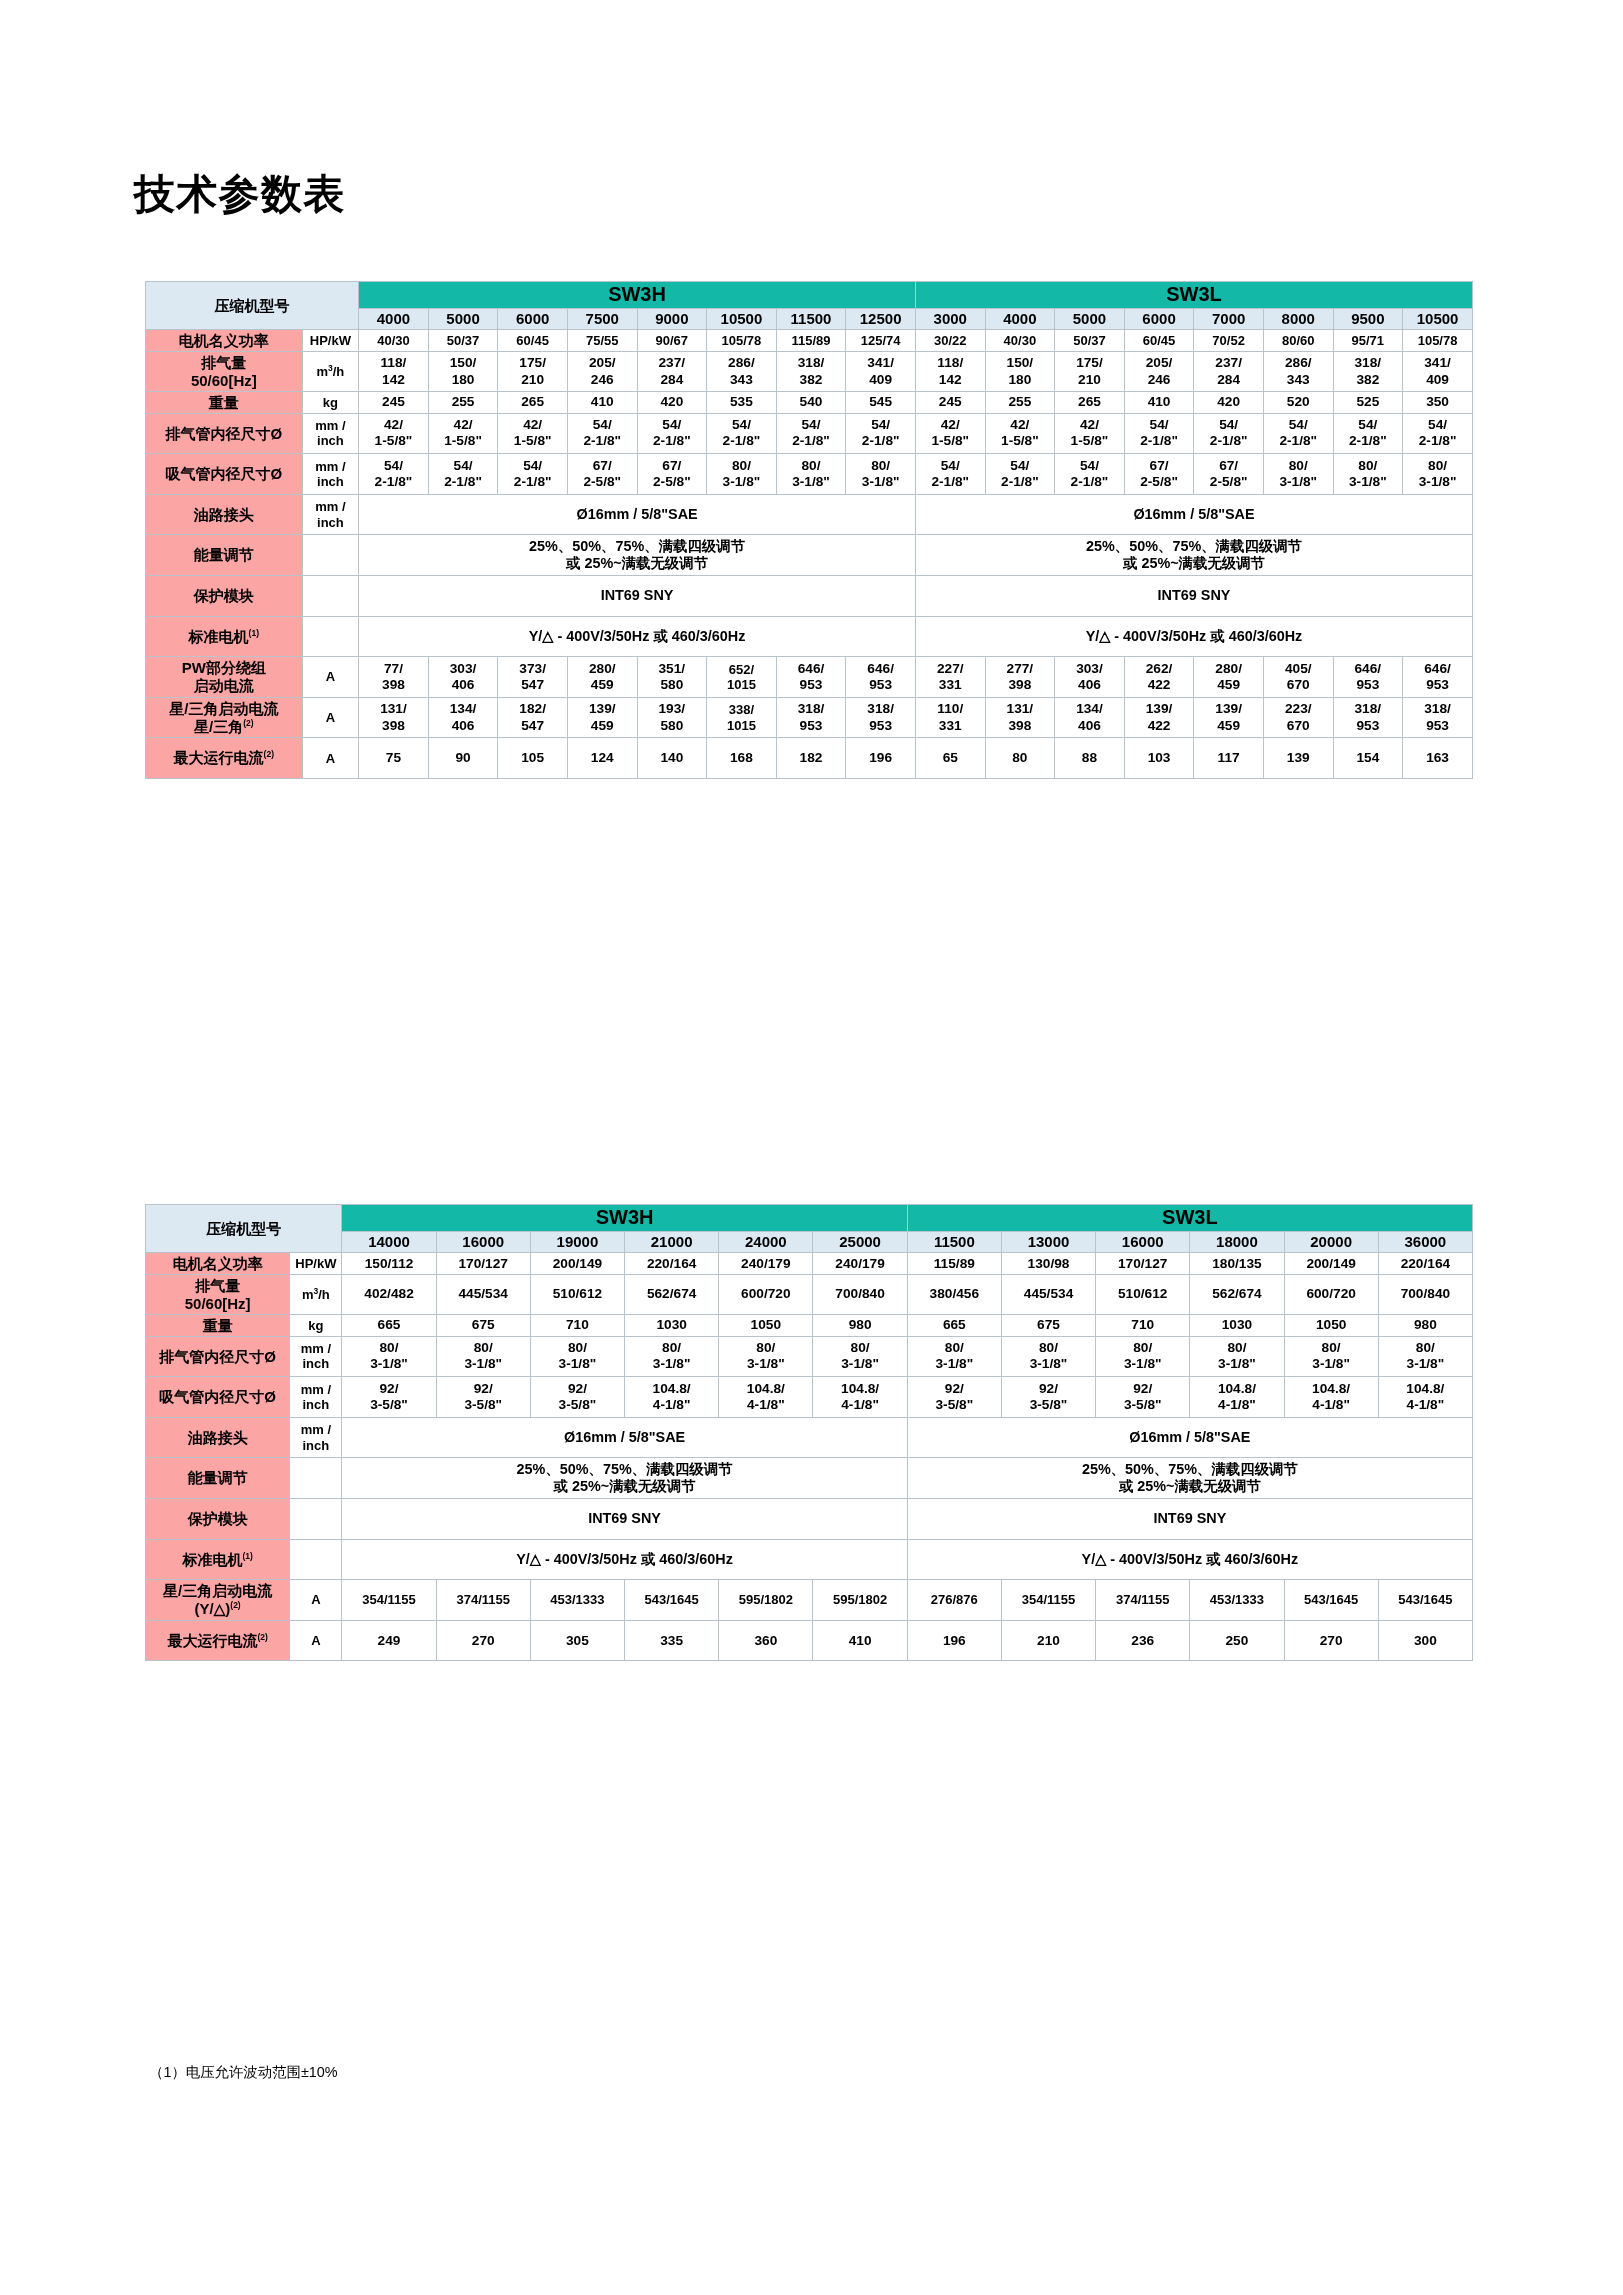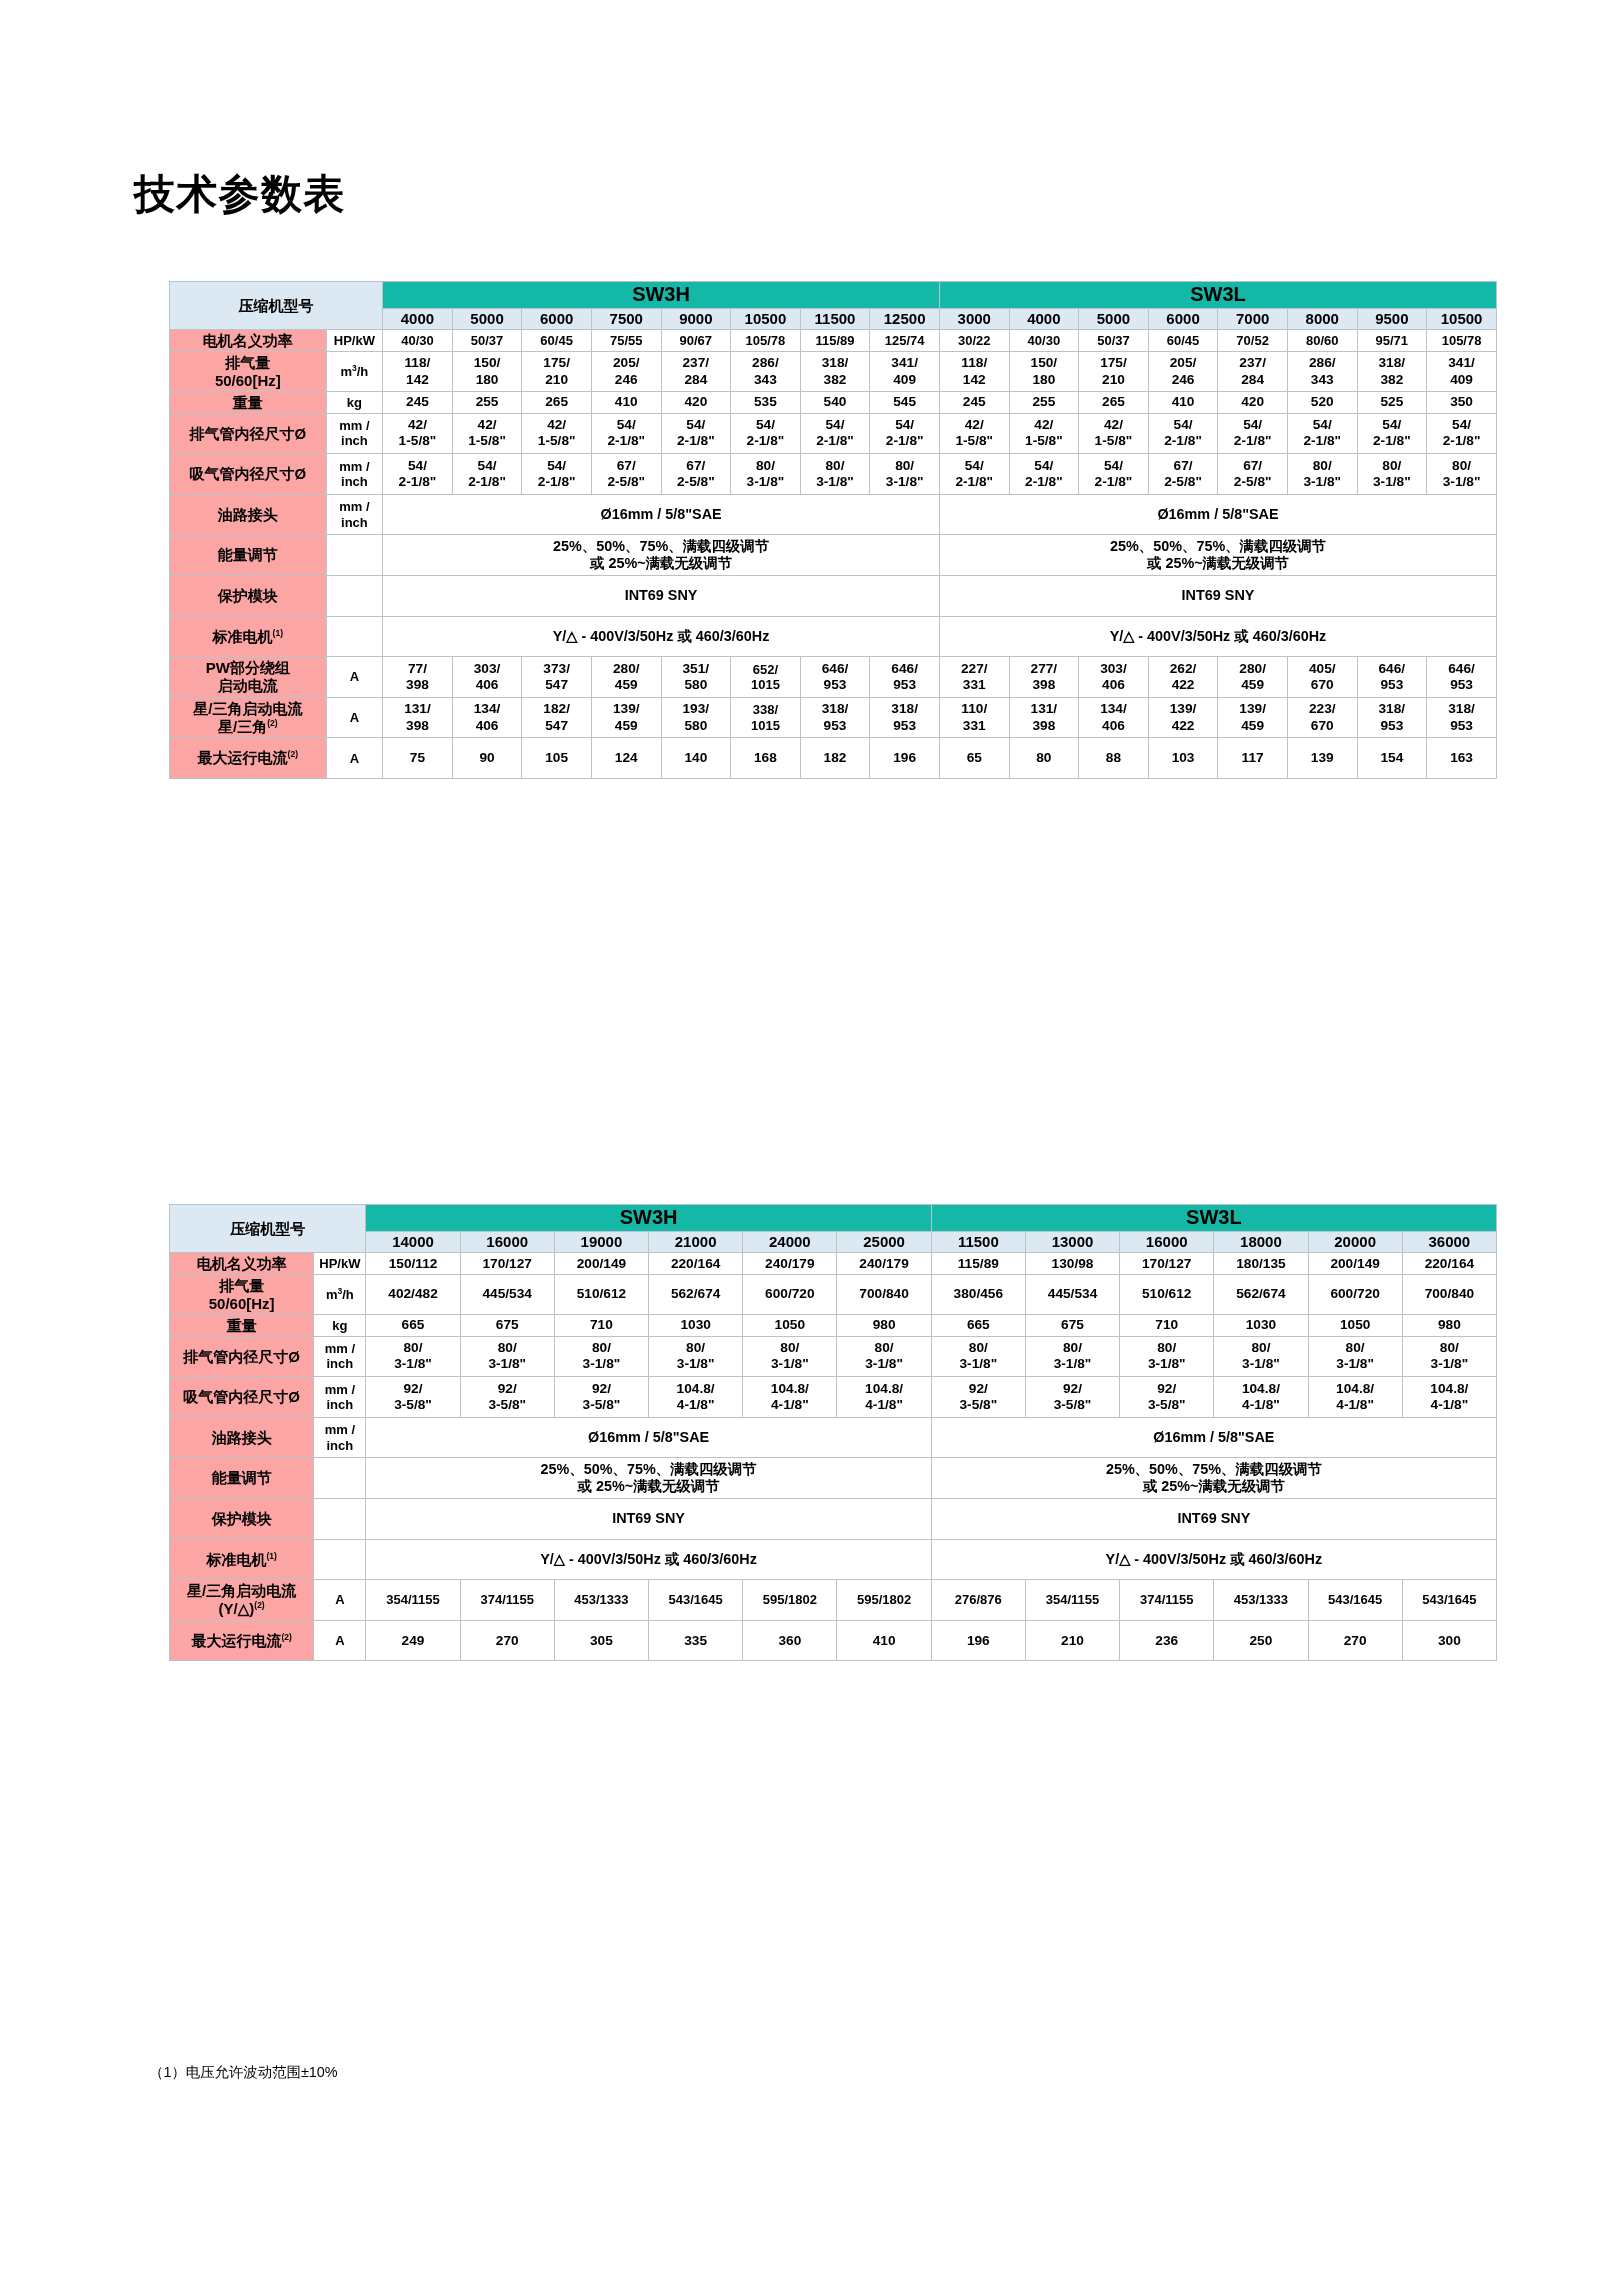--- a/index.html
+++ b/index.html
@@ -27,21 +27,20 @@
     top: 167px;
     font-size: 41px;
     font-weight: 700;
     letter-spacing: 1.3px;
     color: #000;
   }
   .table-wrap {
     position: absolute;
     left: 145px;
     width: 1328px;
-    margin-left: 24px;
   }
   #tbl1-wrap { top: 281px; }
   #tbl2-wrap { top: 1204px; }
 
   table.spec {
     border-collapse: collapse;
     table-layout: fixed;
     width: 1328px;
     font-size: 13.7px;
   }

